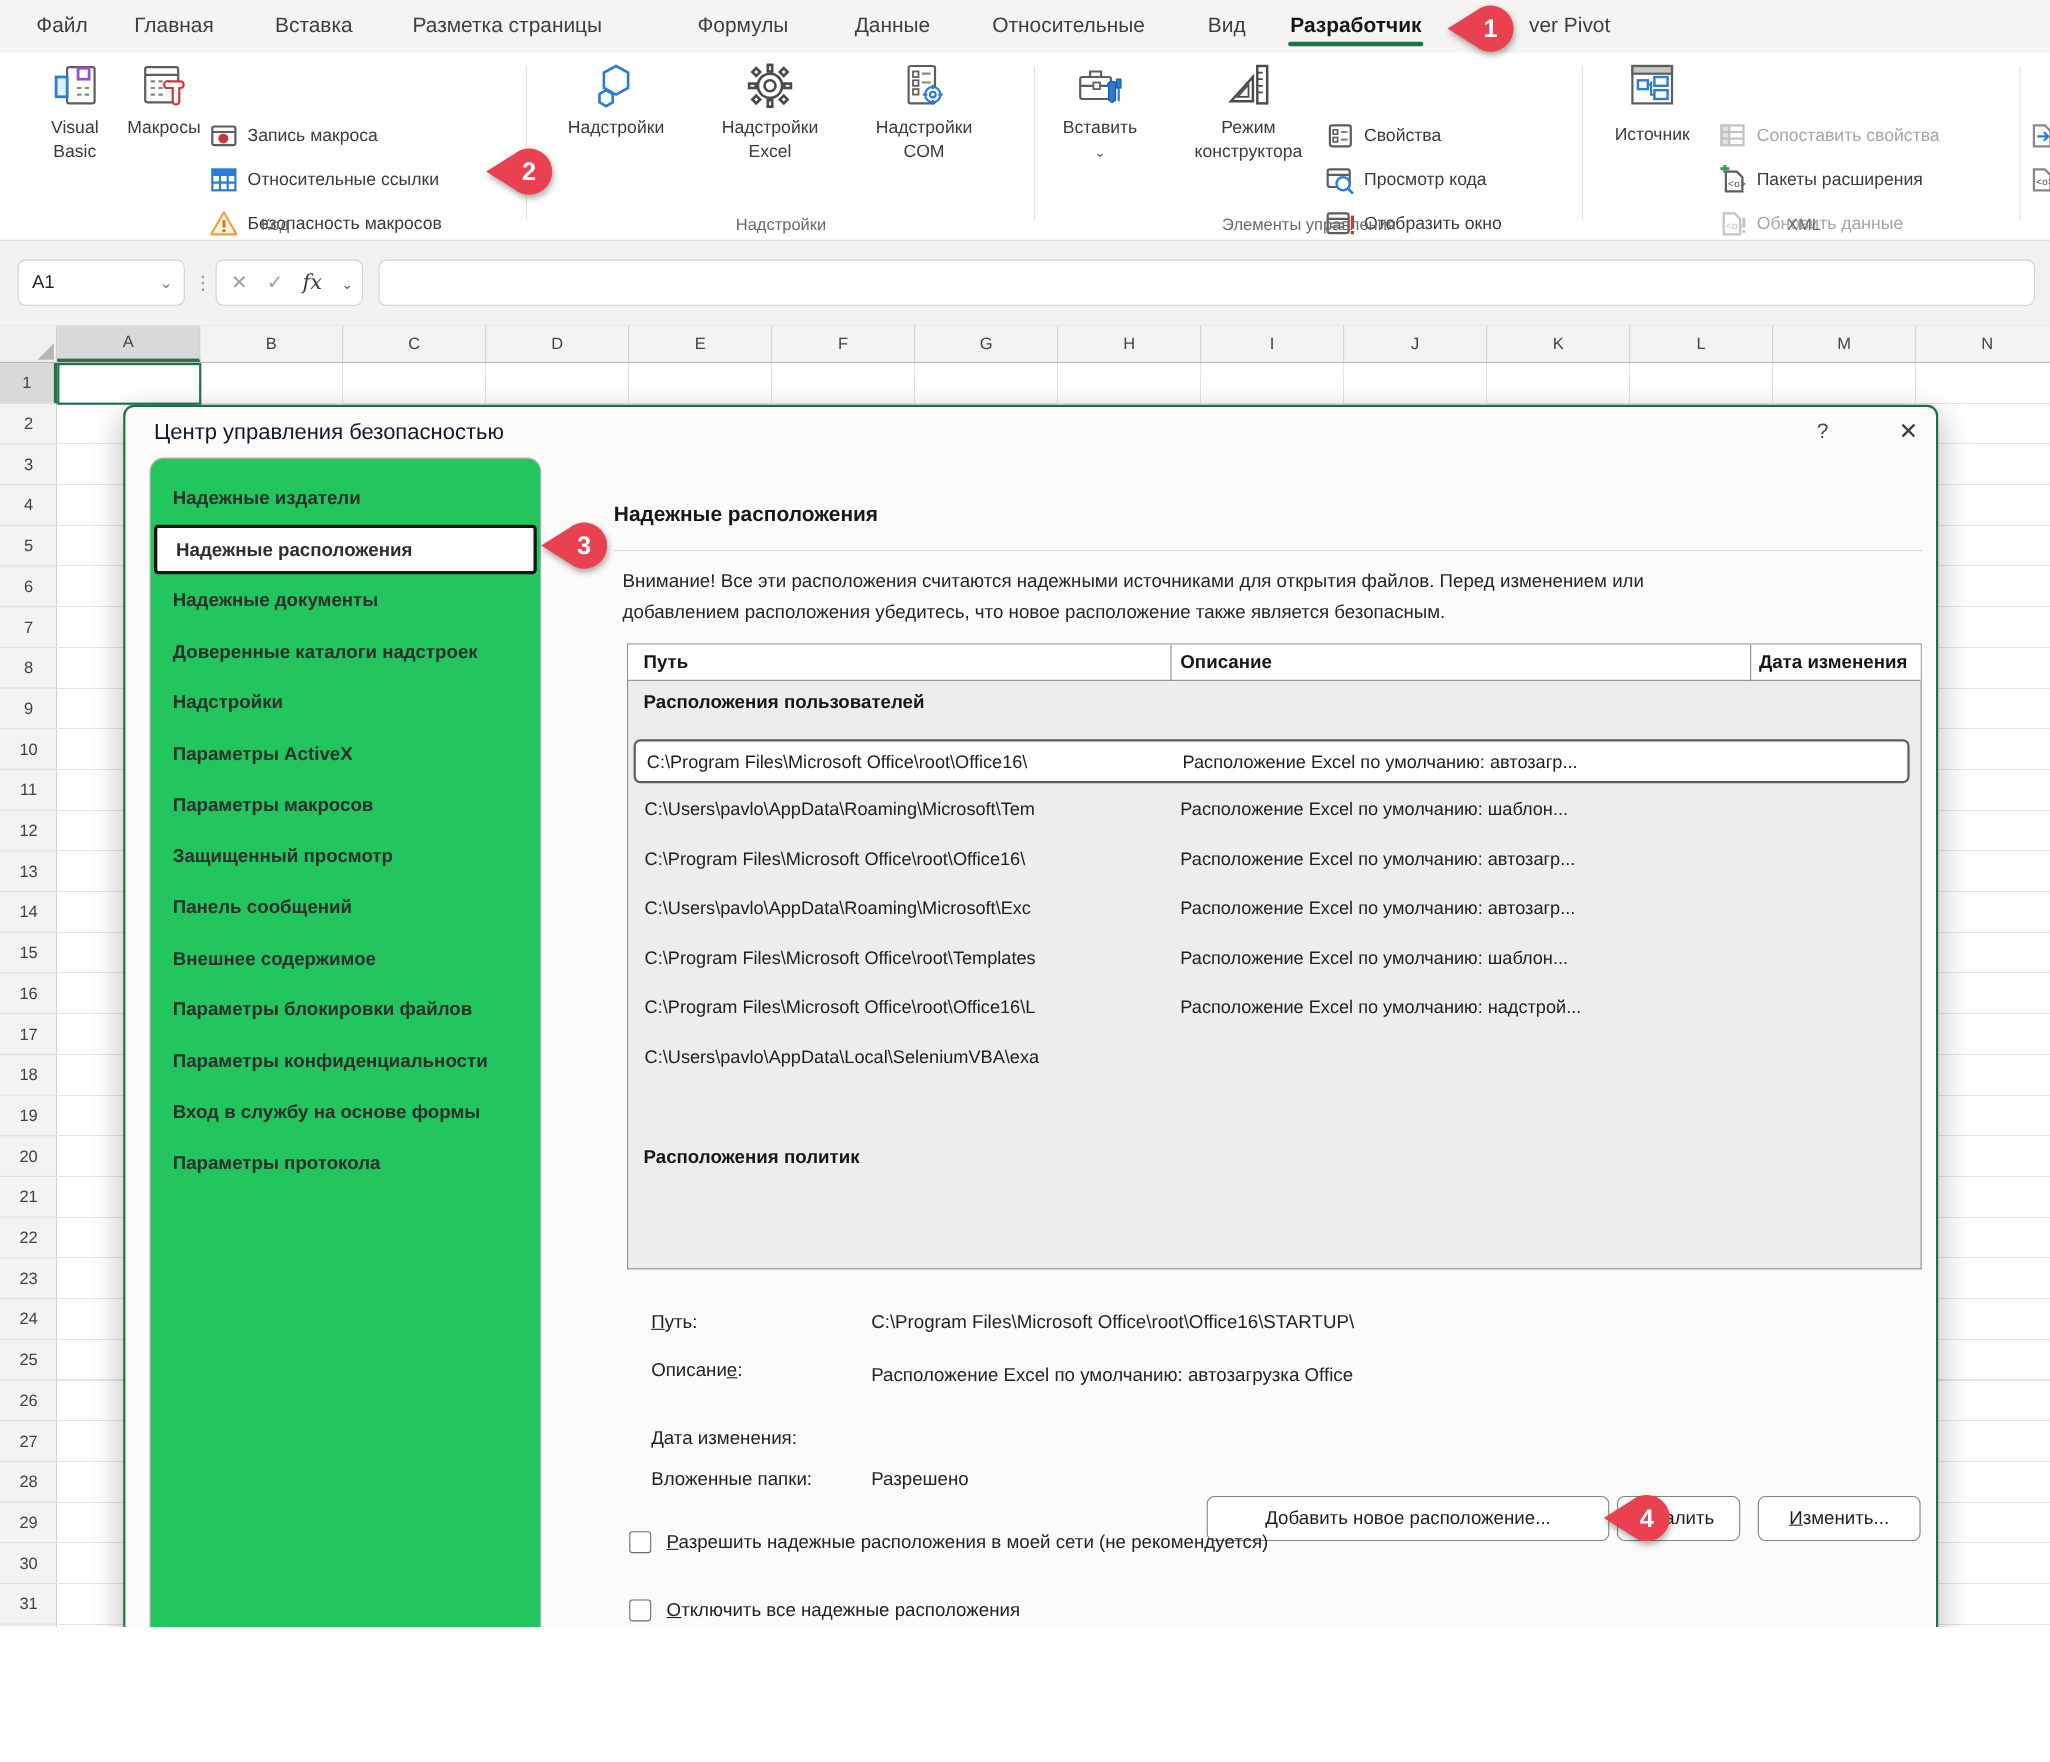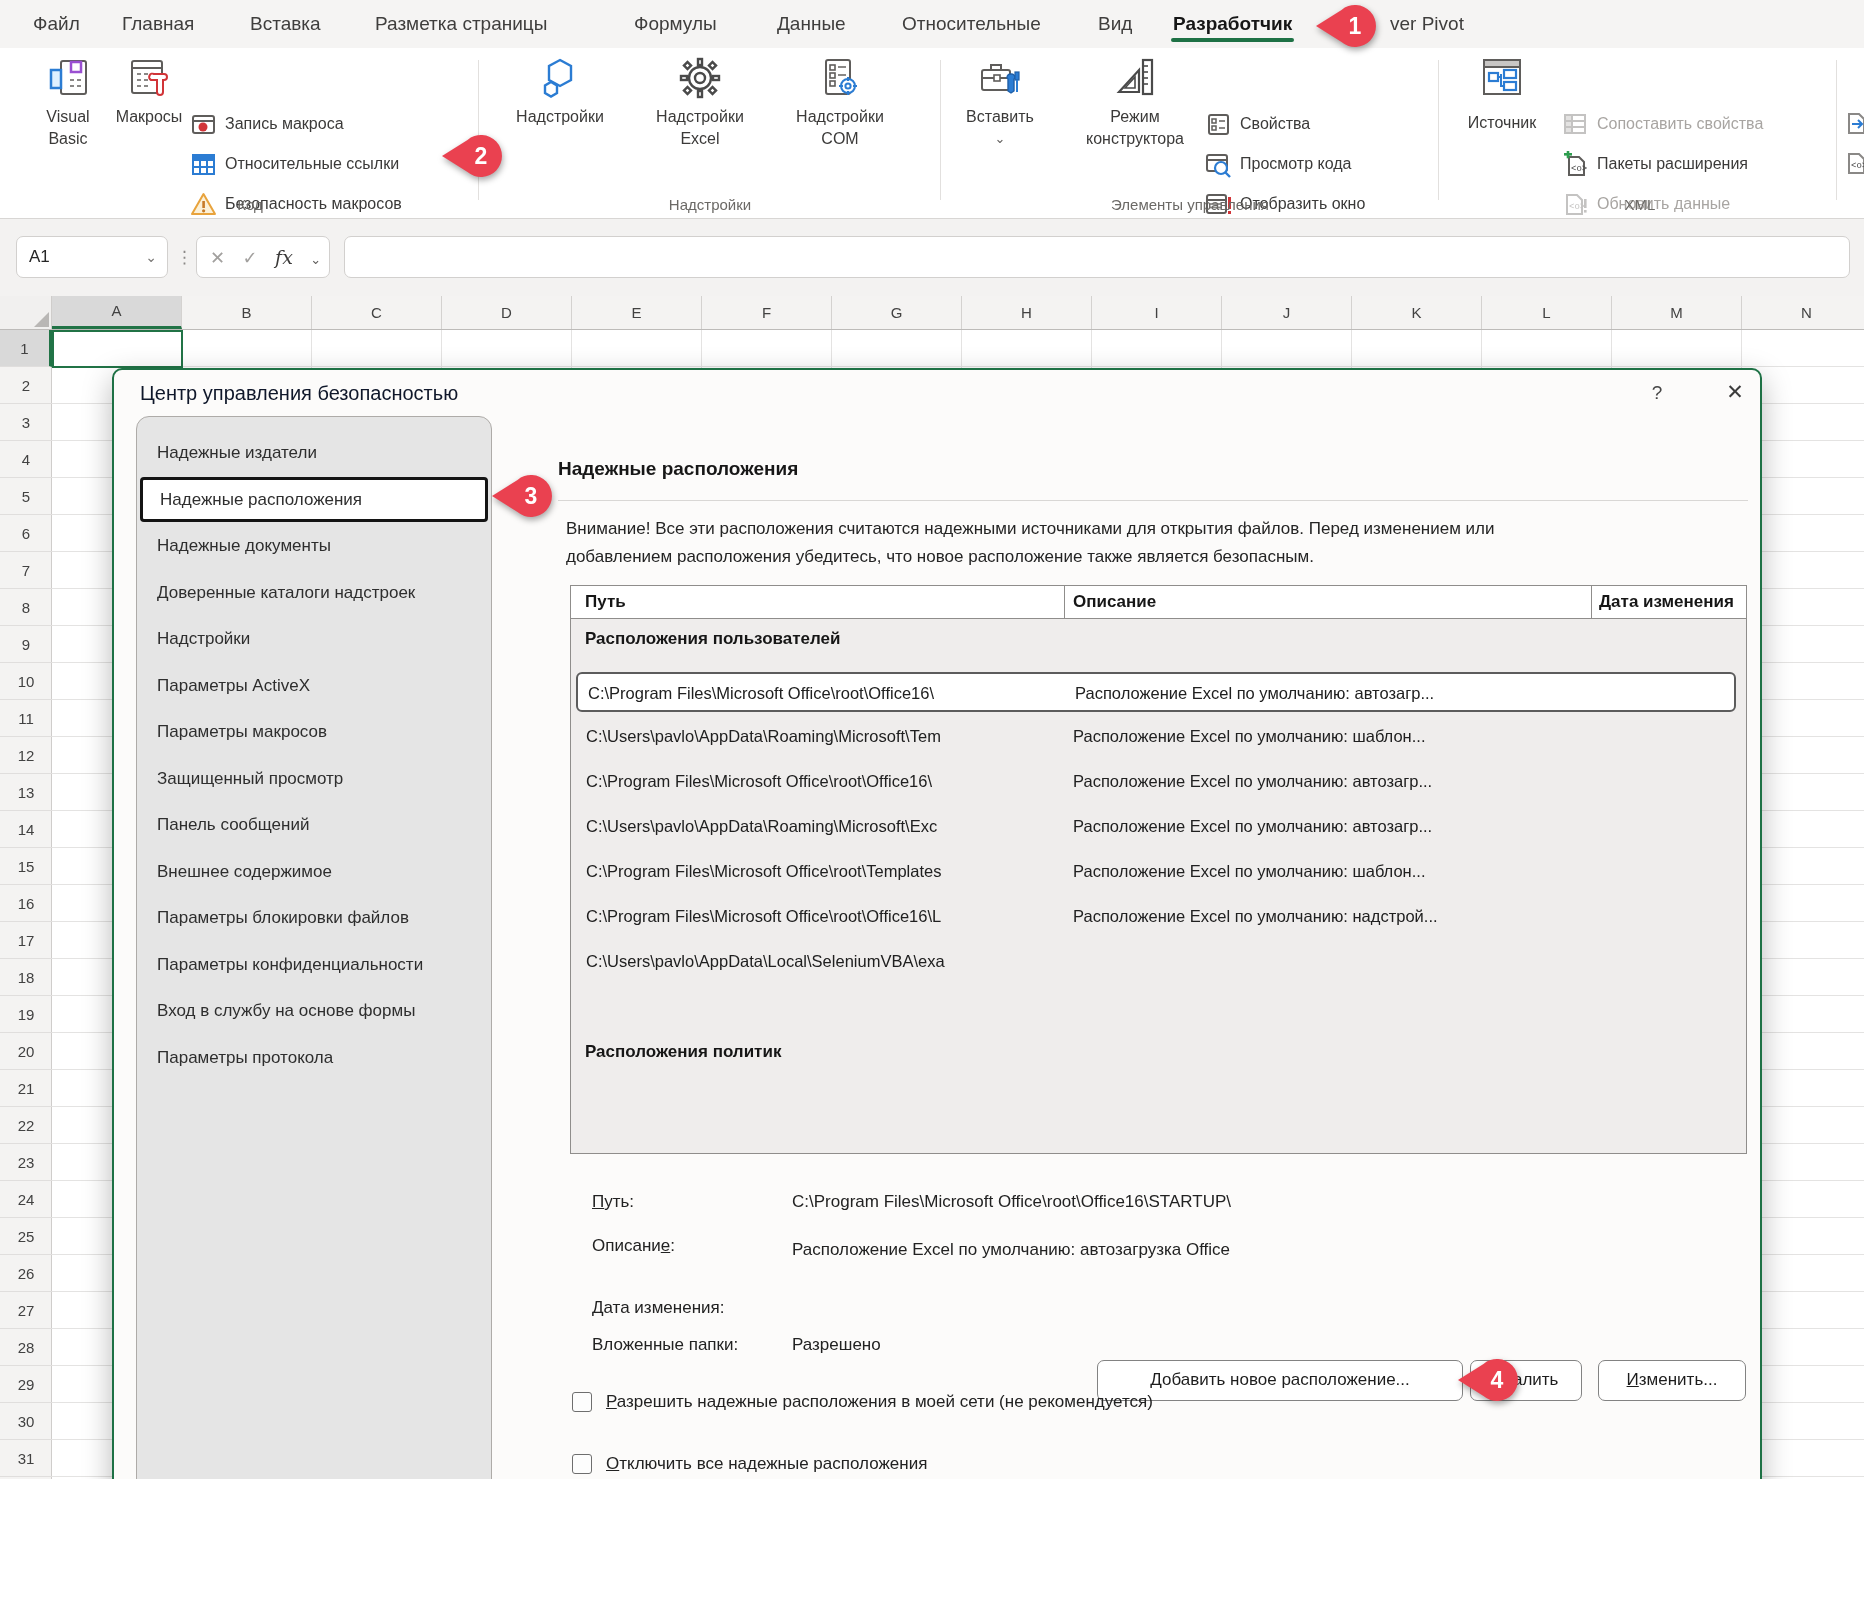--- a/index.html
+++ b/index.html
@@ -46,21 +46,21 @@
   #cells{position:absolute;left:52px;top:330px;width:1812px;height:1272px;background:
       repeating-linear-gradient(to right,transparent 0 129px,#e4e3e2 129px 130px),
       repeating-linear-gradient(to bottom,transparent 0 36px,#e4e3e2 36px 37px),#fff;}
   #a1cell{position:absolute;left:52px;top:330px;width:131px;height:38px;border:2px solid #217346;box-sizing:border-box;background:#fff;}
   
   #dialog{position:absolute;left:112px;top:368px;width:1650px;height:1172px;background:#fcfbfa;
           border:2px solid #1e7145;border-radius:10px;box-sizing:border-box;box-shadow:0 10px 30px rgba(0,0,0,.28);}
   #dlg-title{position:absolute;left:26px;top:12px;font-size:20px;color:#0f172a;}
   #dlg-help{position:absolute;left:1530px;top:12px;font-size:19px;color:#464646;width:26px;text-align:center;}
   #dlg-close{position:absolute;left:1606px;top:10px;font-size:21px;color:#3c3c3c;width:30px;text-align:center;}
-  #sb-box{position:absolute;left:22px;top:46px;width:356px;height:1076px;background:#e5e5e5;border:1px solid #aeaba8;border-radius:13px;box-sizing:border-box;}
+  #sb-box{position:absolute;left:22px;top:46px;width:356px;height:1076px;background:#22c55e;border:1px solid #aeaba8;border-radius:13px;box-sizing:border-box;font-weight:bold;}
   .sbi{position:absolute;left:3px;right:3px;height:45px;line-height:45px;padding-left:17px;font-size:17px;color:#2e2e2e;border-radius:4px;white-space:nowrap;overflow:hidden;}
   .sbi.sel{background:#fff;border:3px solid #141414;box-sizing:border-box;line-height:39px;}
   #c-heading{position:absolute;left:444px;top:88px;font-size:19px;font-weight:bold;color:#171717;}
   #c-div{position:absolute;left:444px;top:130px;width:1190px;height:1px;background:#d9d7d5;}
   .warn{position:absolute;left:452px;width:1200px;font-size:17px;color:#242424;line-height:26px;white-space:nowrap;}
   #tbl{position:absolute;left:456px;top:215px;width:1177px;height:569px;background:#efedec;border:1px solid #8f8d8b;box-sizing:border-box;}
   #tbl-head{position:absolute;left:0;top:0;width:100%;height:33px;background:#fff;border-bottom:1px solid #8f8d8b;box-sizing:border-box;}
   .thc{position:absolute;top:0;height:33px;line-height:32px;font-size:17px;font-weight:bold;color:#161616;}
   .tvl{position:absolute;top:0;width:1px;height:33px;background:#8f8d8b;}
   .tsection{position:absolute;left:14px;font-size:17px;font-weight:bold;color:#161616;line-height:26px;}

